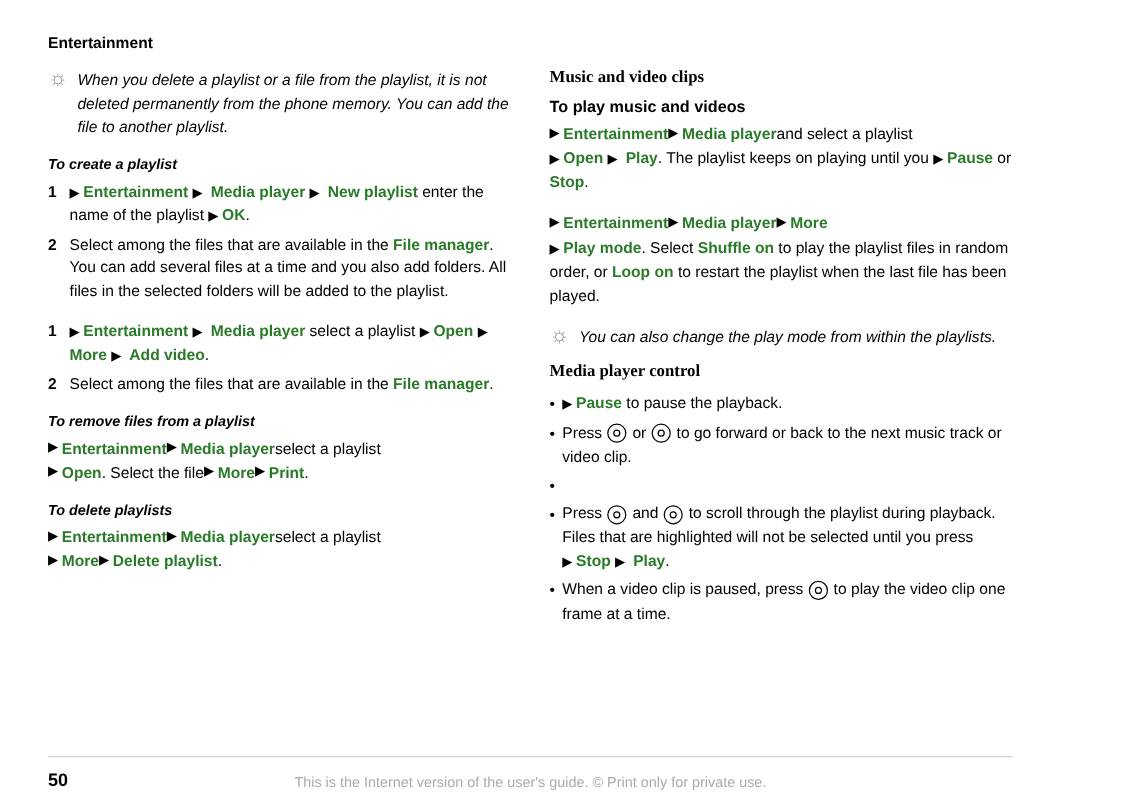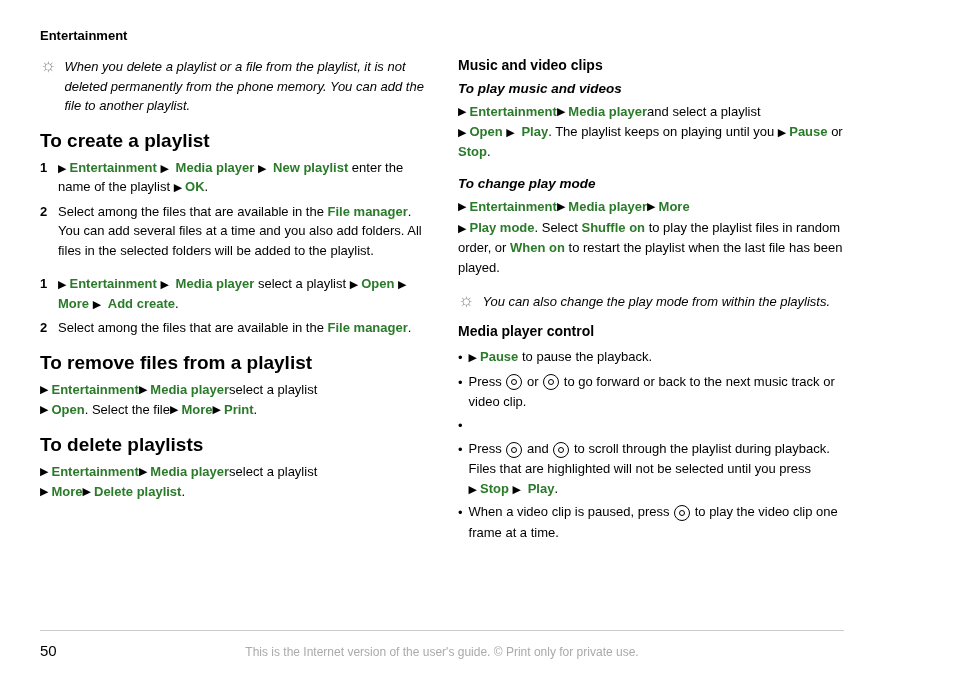--- a/index.html
+++ b/index.html
@@ -47,22 +47,23 @@
       margin-top: -2px;
       flex-shrink: 0;
     }
     .tip-text {
       font-size: 13px;
       font-style: italic;
       color: #000;
       line-height: 1.5;
     }
     .section-title {
-      font-size: 19px;
-      font-weight: bold;
+      font-size: 12px;
+      font-weight: bold;
+      font-style: italic;
       color: #000;
       margin-bottom: 6px;
     }
     .section {
       margin-bottom: 14px;
     }
     .numbered-list {
       padding-left: 0;
       list-style: none;
     }
@@ -130,43 +131,43 @@
       height: 6px;
       border: 1.2px solid #000;
       border-radius: 50%;
       display: inline-block;
     }
     .right-section-title {
       font-size: 14px;
       font-weight: bold;
       color: #000;
       margin-bottom: 8px;
+      font-family: Liberation Serif, serif;
     }
     .right-subsection-title {
       font-size: 13.5px;
       font-weight: bold;
-      font-style: italic;
       color: #000;
       margin-bottom: 6px;
     }
     .page-footer {
       position: absolute;
       bottom: 18px;
       left: 0;
       right: 0;
       text-align: center;
       font-size: 12px;
       color: #aaa;
     }
     .page-number {
       position: absolute;
       bottom: 18px;
       left: 40px;
       font-size: 15px;
-      font-weight: normal;
+      font-weight: bold;
       color: #000;
     }
     .divider-line {
       border: none;
       border-top: 1px solid #ccc;
       margin-bottom: 6px;
     }
   </style>
 </head>
 <body>
@@ -201,21 +202,21 @@
             <span>Select among the files that are available in the <span class="green">File manager</span>. You can add several files at a time and you also add folders. All files in the selected folders will be added to the playlist.</span>
           </li>
         </ol>
       </div>
 
       <div class="section">
         <ol class="numbered-list">
           <li>
             <span class="num">1</span>
             <span>
-              <span class="arrow">▶</span><span class="green">Entertainment</span> <span class="arrow">▶</span> <span class="green">Media player</span> select a playlist <span class="arrow">▶</span><span class="green">Open</span> <span class="arrow">▶</span> <span class="green">More</span> <span class="arrow">▶</span> <span class="green">Add create</span>.
+              <span class="arrow">▶</span><span class="green">Entertainment</span> <span class="arrow">▶</span> <span class="green">Media player</span> select a playlist <span class="arrow">▶</span><span class="green">Open</span> <span class="arrow">▶</span> <span class="green">More</span> <span class="arrow">▶</span> <span class="green">Add video</span>.
             </span>
           </li>
           <li>
             <span class="num">2</span>
             <span>Select among the files that are available in the <span class="green">File manager</span>.</span>
           </li>
         </ol>
       </div>
 
       <div class="section">
@@ -254,32 +255,31 @@
           <li>
             <span class="arrow">▶</span><span class="green">Entertainment</span> <span class="arrow">▶</span> <span class="green">Media player</span> and select a playlist
           </li>
           <li style="display:block">
             <span class="arrow">▶</span><span class="green">Open</span> <span class="arrow">▶</span> <span class="green">Play</span>. The playlist keeps on playing until you <span class="arrow">▶</span><span class="green">Pause</span> or <span class="green">Stop</span>.
           </li>
         </ul>
       </div>
 
       <div class="section">
-        <div class="right-subsection-title">To change play mode</div>
         <ul class="plain-list">
           <li>
             <span class="arrow">▶</span>
               <span class="green">Entertainment</span> 
               <span class="arrow">▶</span> 
               <span class="green">Media player</span> 
               <span class="arrow">▶</span> 
               <span class="green">More</span>
           </li>
           <li style="display:block">
-            <span class="arrow">▶</span><span class="green">Play mode</span>. Select <span class="green">Shuffle on</span> to play the playlist files in random order, or <span class="green">When on</span> to restart the playlist when the last file has been played.
+            <span class="arrow">▶</span><span class="green">Play mode</span>. Select <span class="green">Shuffle on</span> to play the playlist files in random order, or <span class="green">Loop on</span> to restart the playlist when the last file has been played.
           </li>
         </ul>
       </div>
 
       <div class="tip-box" style="margin-bottom:12px">
         <span class="tip-icon">☼</span>
         <span class="tip-text">You can also change the play mode from within the playlists.</span>
       </div>
 
       <div class="section">

